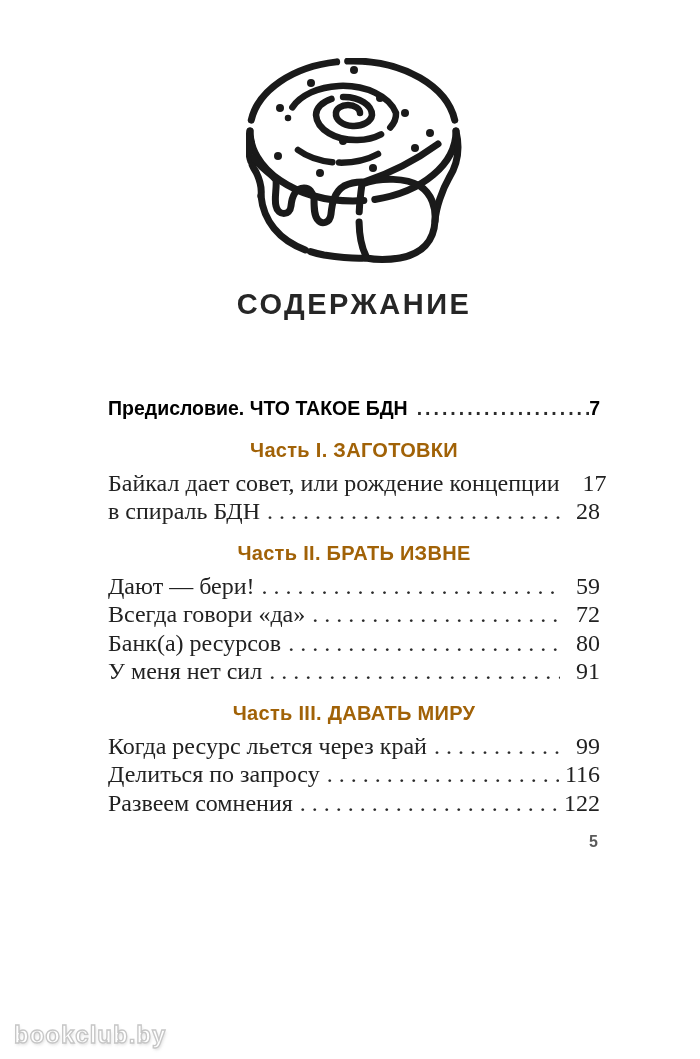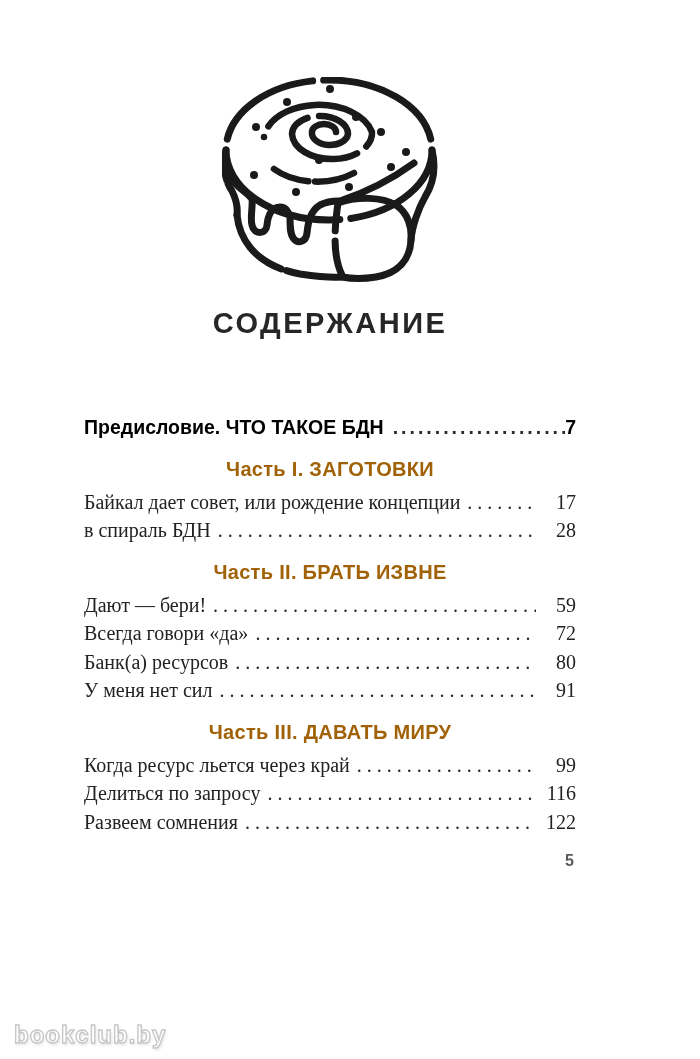--- a/index.html
+++ b/index.html
@@ -6,39 +6,39 @@
   body {
     width: 700px; height: 1059px;
     background: #ffffff;
     position: relative;
     overflow: hidden;
     font-family: "Liberation Serif", serif;
     color: #1e1e1e;
   }
   .content {
     width: 492px;
-    margin-left: 84px;
-    padding-top: 77px;
+    margin-left: 108px;
+    padding-top: 58px;
   }
   .bun-wrap { display: flex; justify-content: center; margin-bottom: 20px; }
   .page-title {
     margin: 0;
     font-family: "Liberation Sans", sans-serif;
     font-weight: 800;
     font-size: 29px;
     line-height: 36px;
     letter-spacing: 2.5px;
     text-align: center;
     color: #262626;
   }
   .toc { margin-top: 72px; }
   .row {
     display: flex;
     align-items: baseline;
-    font-size: 20px;
+    font-size: 24px;
     line-height: 28.5px;
     color: #222;
   }
   .lbl { white-space: nowrap; flex-shrink: 0; }
   .leader {
     flex: 1 1 auto;
     overflow: hidden;
     white-space: nowrap;
     margin-left: 7px;
     min-width: 0;

